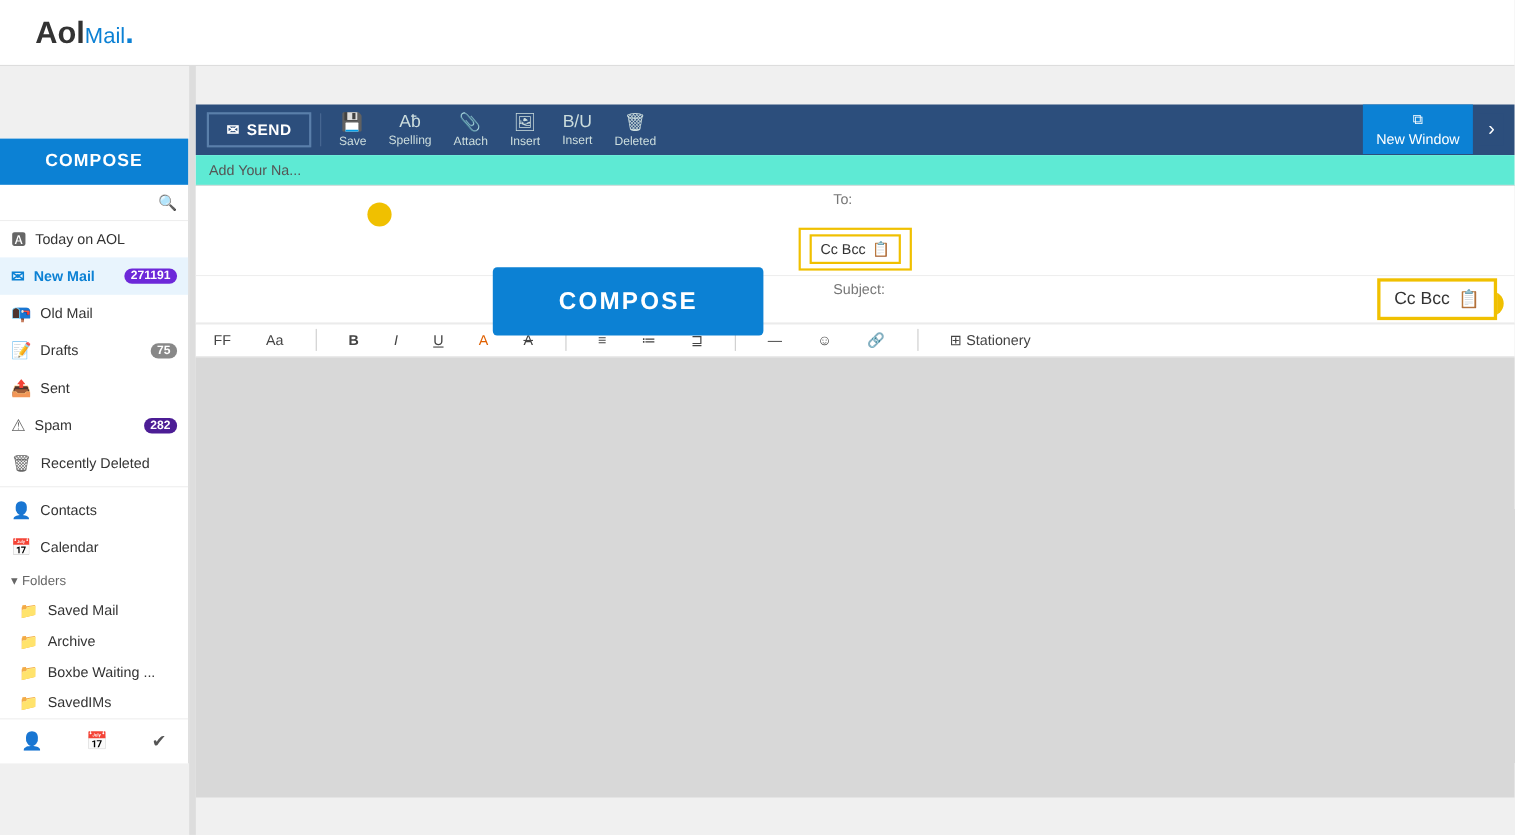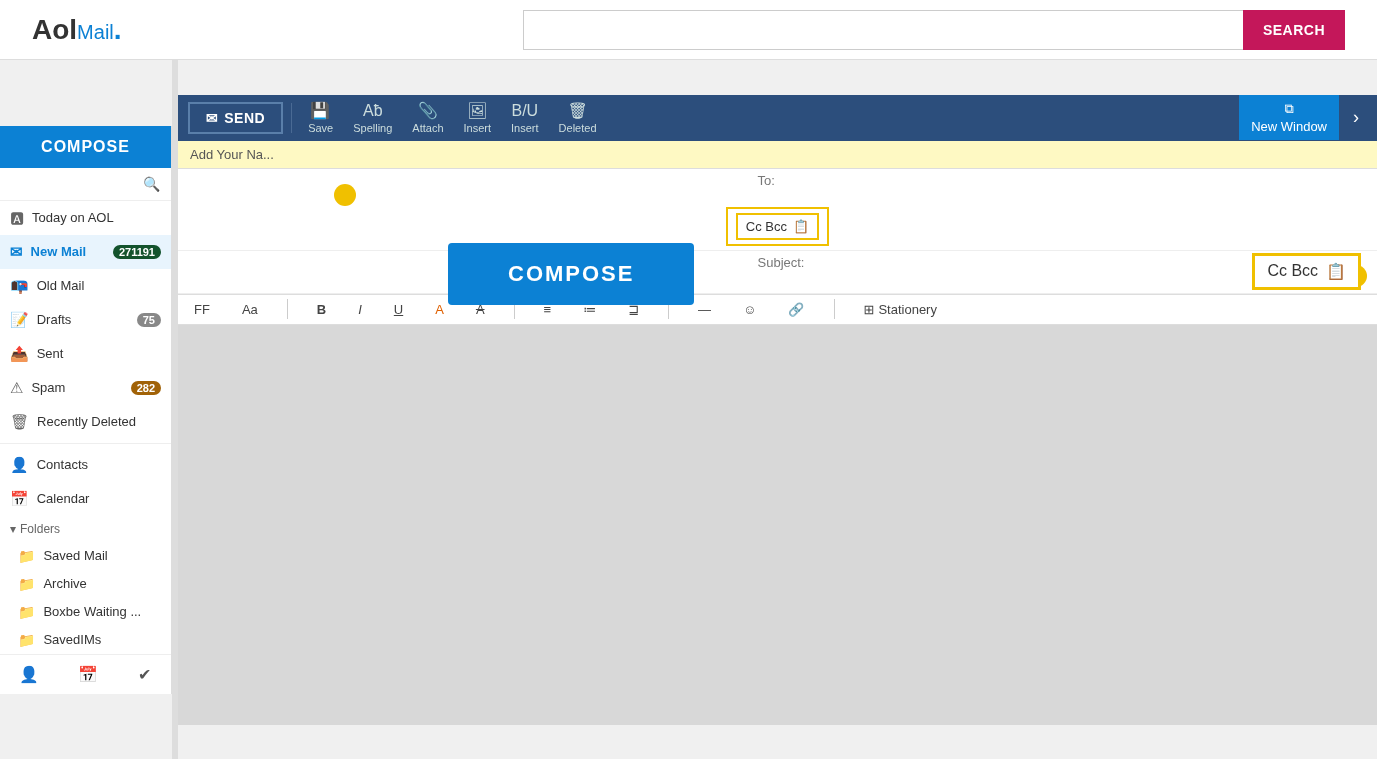--- a/index.html
+++ b/index.html
@@ -97,28 +97,28 @@
       align-items: center;
       padding: 8px 10px;
       cursor: pointer;
       font-size: 13px;
       color: #333;
       gap: 8px;
     }
     .sidebar-item.active { background: #e8f4fd; color: #0c81d4; font-weight: bold; }
     .sidebar-item .badge {
       margin-left: auto;
-      background: #14532d;
+      background: #6d28d9;
       color: #fff;
       border-radius: 10px;
       font-size: 11px;
       padding: 1px 6px;
       font-weight: bold;
     }
-    .sidebar-item .badge.orange { background: #a16207; }
+    .sidebar-item .badge.orange { background: #4c1d95; }
     .sidebar-item .badge.gray { background: #888; }
     .sidebar-item-icon { font-size: 15px; color: #666; }
     .sidebar-item.active .sidebar-item-icon { color: #0c81d4; }
 
     .sidebar-divider { height: 1px; background: #eee; margin: 4px 0; }
 
     .folders-header {
       display: flex;
       align-items: center;
       padding: 6px 10px;
@@ -231,21 +231,21 @@
       cursor: pointer;
       padding: 4px 8px;
     }
 
     
     .compose-form {
       background: #fff;
       border-bottom: 1px solid #ddd;
     }
     .add-your-name {
-      background: #fef9c3;
+      background: #5eead4;
       padding: 6px 12px;
       font-size: 13px;
       color: #555;
       border-bottom: 1px solid #ddd;
     }
     .field-row {
       display: flex;
       align-items: center;
       border-bottom: 1px solid #eee;
       padding: 4px 12px;
@@ -370,24 +370,20 @@
     }
   </style>
 </head>
 <body>
 
 <div class="header">
   <div class="logo">
     <span class="logo-aol">Aol</span>
     <span class="logo-mail">Mail</span>
     <span class="logo-dot">.</span>
-  </div>
-  <div class="search-bar-wrap">
-    <input class="search-input" type="text" value="" style="">
-    <button class="search-button">SEARCH</button>
   </div>
 </div>
 
 <div class="main-layout">
 
   <div class="sidebar">
     <button class="compose-btn">COMPOSE</button>
 
     <div class="search-mail-wrap">
       <input class="search-mail-input" type="text" style="">

